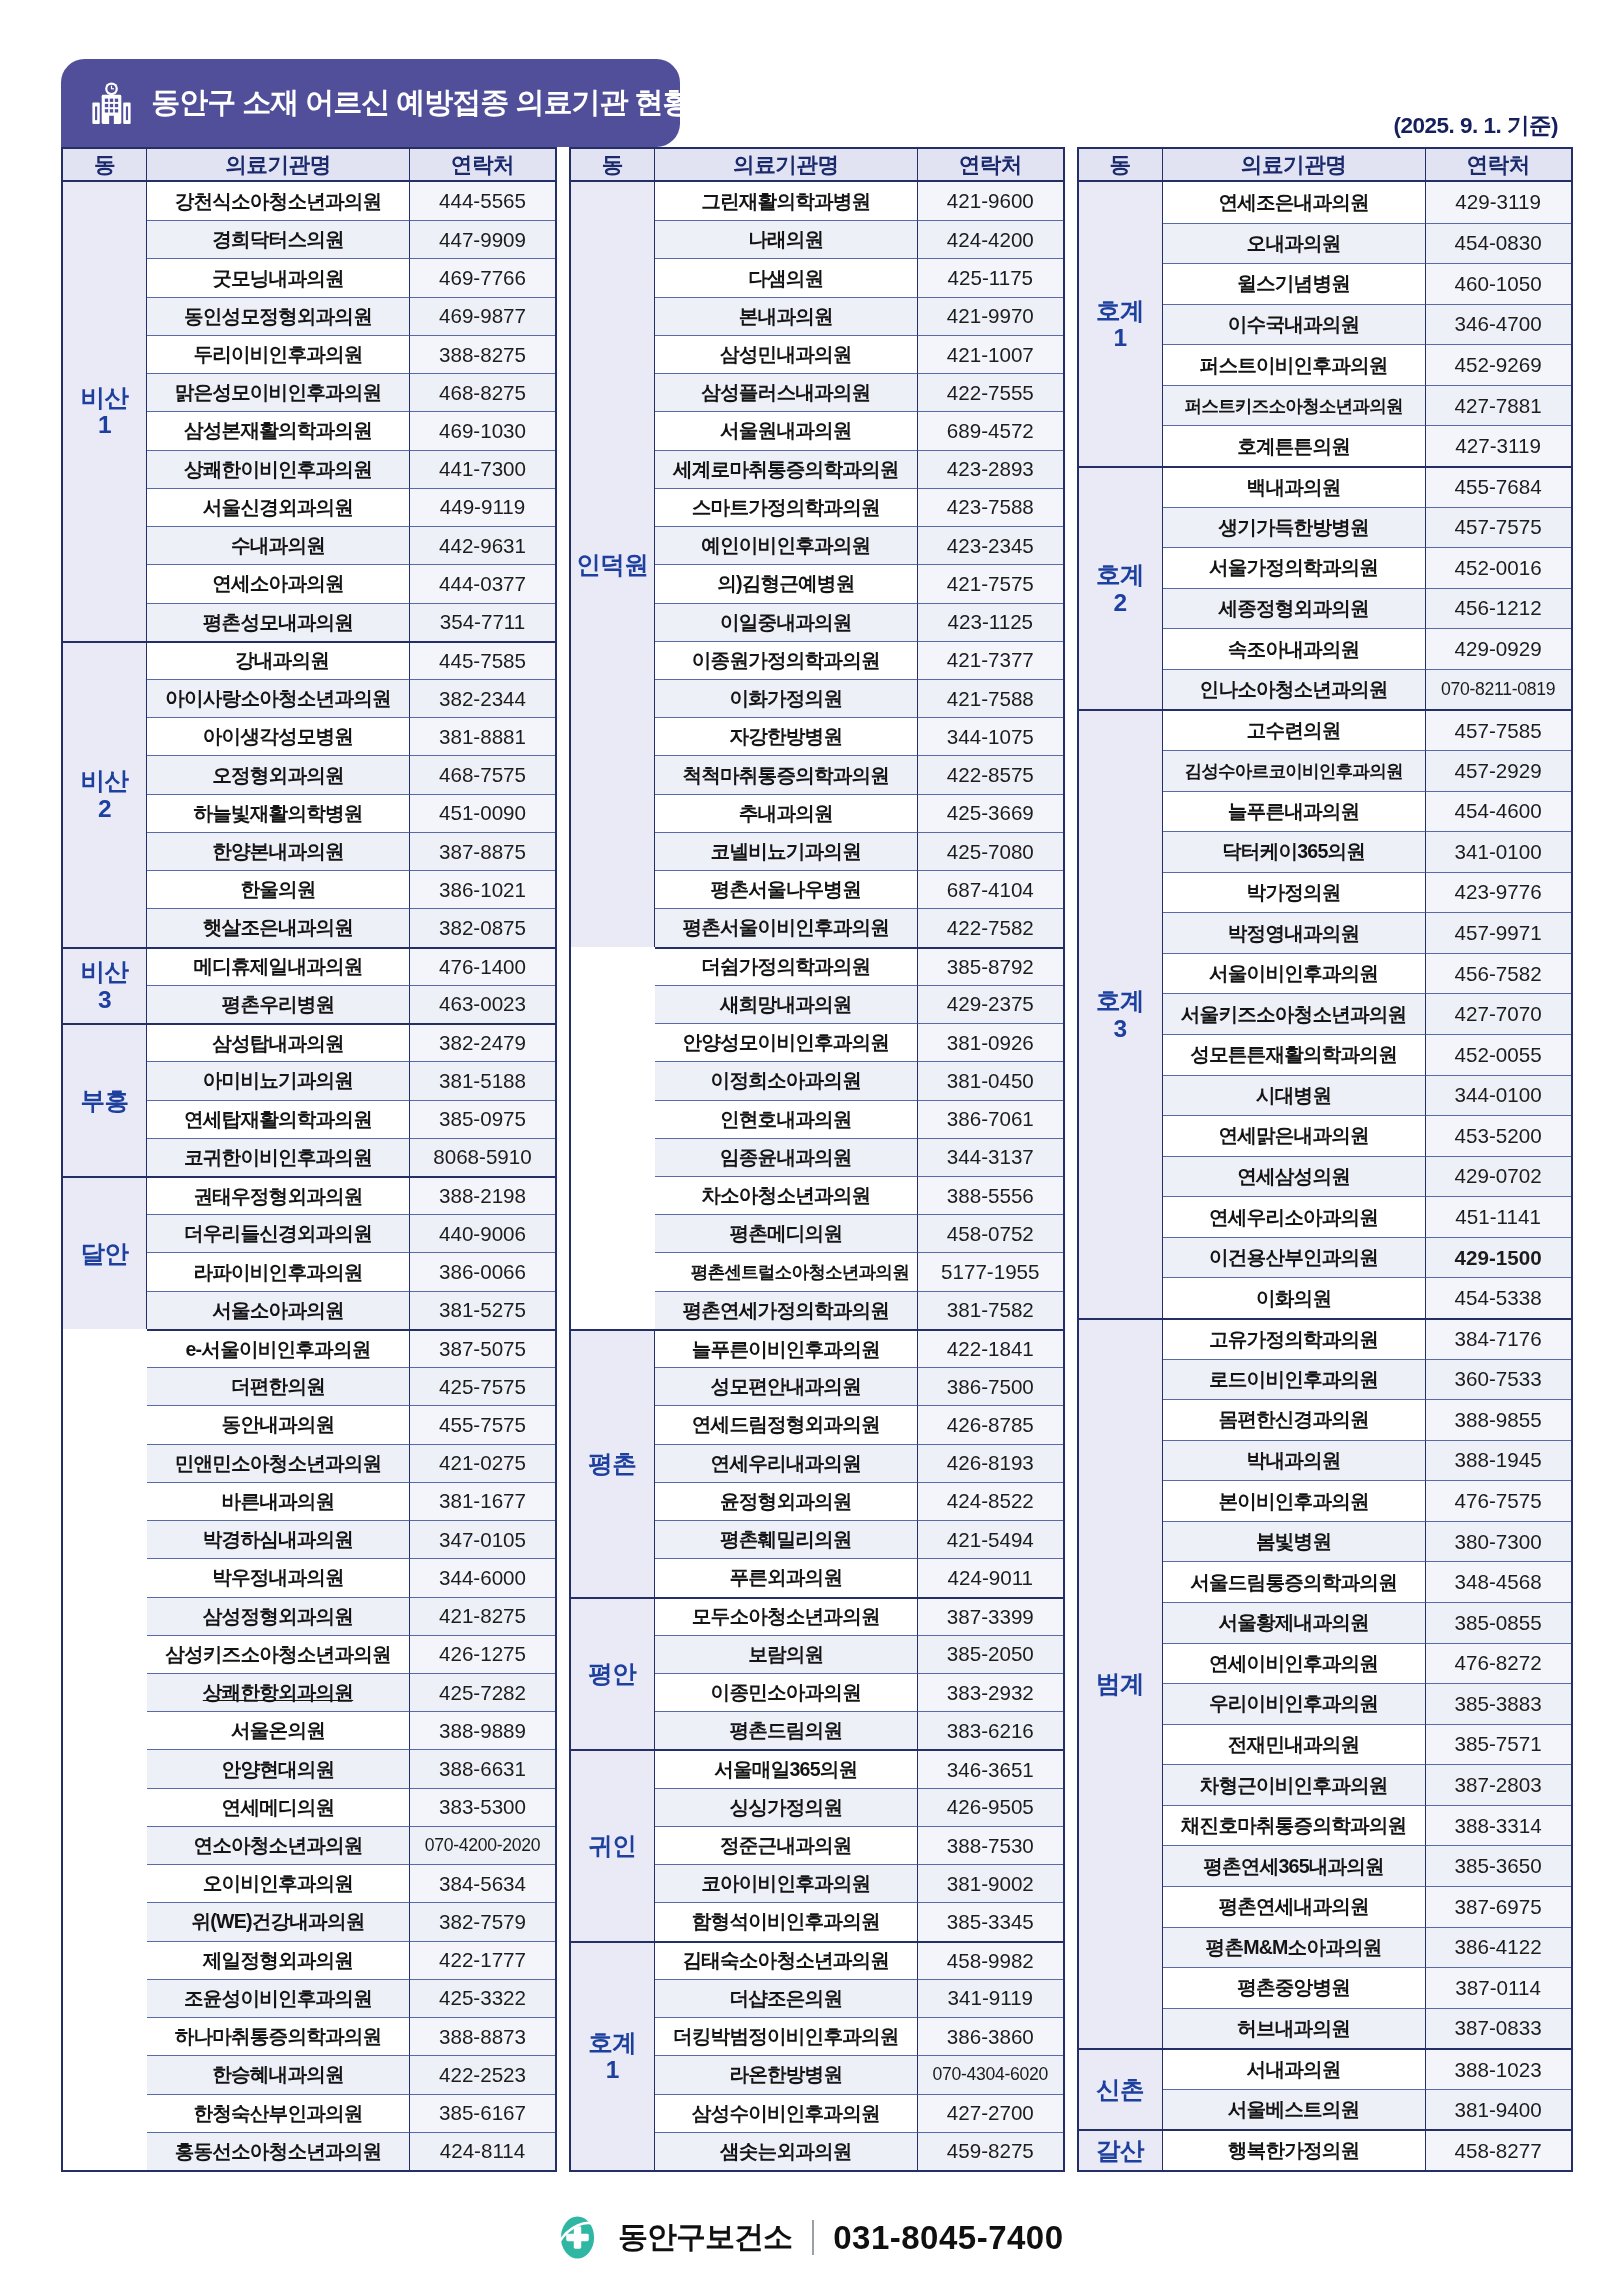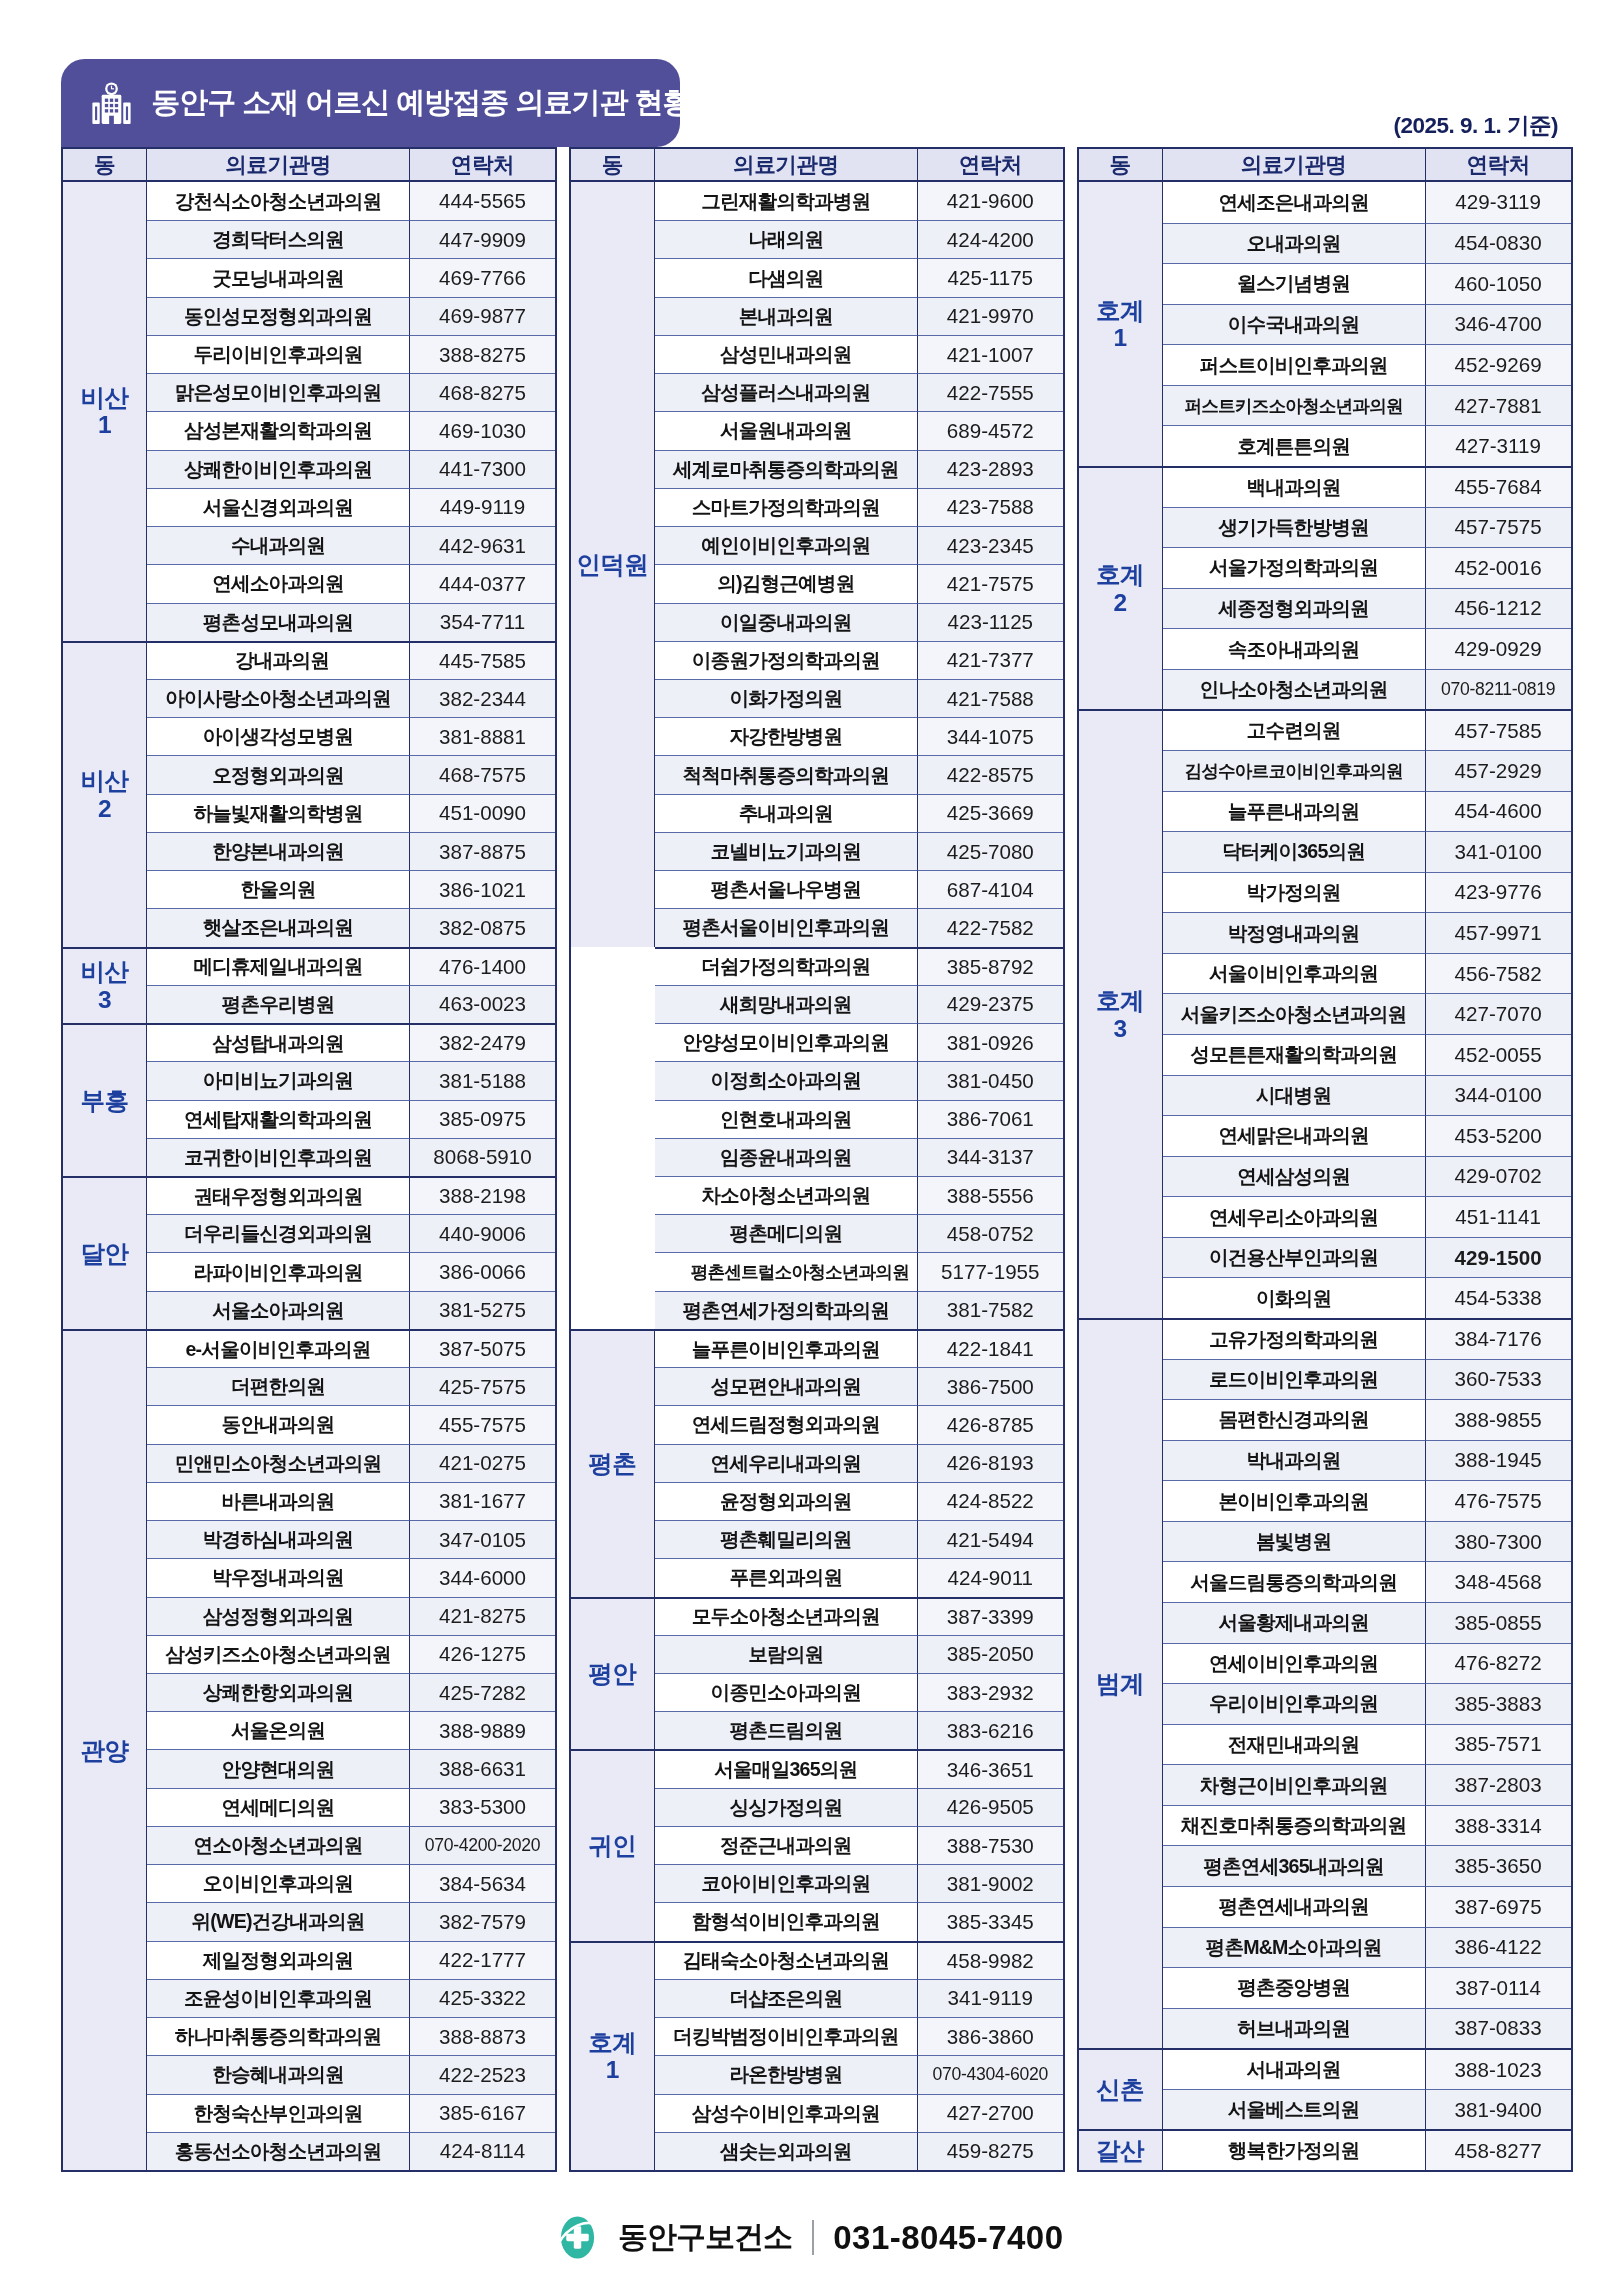--- a/index.html
+++ b/index.html
@@ -171,40 +171,39 @@
         <div class="pcell c3 even rline" style="grid-area: 27 / 3;">8068-5910</div>
         <div class="dcell c1 sec" style="grid-area: 28 / 1 / span 4;">달안</div>
         <div class="ncell c2 sec" style="grid-area: 28 / 2;">권태우정형외과의원</div>
         <div class="pcell c3 sec" style="grid-area: 28 / 3;">388-2198</div>
         <div class="ncell c2 even rline" style="grid-area: 29 / 2;">더우리들신경외과의원</div>
         <div class="pcell c3 even rline" style="grid-area: 29 / 3;">440-9006</div>
         <div class="ncell c2 rline" style="grid-area: 30 / 2;">라파이비인후과의원</div>
         <div class="pcell c3 rline" style="grid-area: 30 / 3;">386-0066</div>
         <div class="ncell c2 even rline" style="grid-area: 31 / 2;">서울소아과의원</div>
         <div class="pcell c3 even rline" style="grid-area: 31 / 3;">381-5275</div>
-        <div class="dcell c1 sec" style="grid-area: 32 / 1 / span 22;">관양</div>
         <div class="ncell c2 sec" style="grid-area: 32 / 2;">e-서울이비인후과의원</div>
         <div class="pcell c3 sec" style="grid-area: 32 / 3;">387-5075</div>
         <div class="ncell c2 even rline" style="grid-area: 33 / 2;">더편한의원</div>
         <div class="pcell c3 even rline" style="grid-area: 33 / 3;">425-7575</div>
         <div class="ncell c2 rline" style="grid-area: 34 / 2;">동안내과의원</div>
         <div class="pcell c3 rline" style="grid-area: 34 / 3;">455-7575</div>
         <div class="ncell c2 even rline" style="grid-area: 35 / 2;">민앤민소아청소년과의원</div>
         <div class="pcell c3 even rline" style="grid-area: 35 / 3;">421-0275</div>
         <div class="ncell c2 rline" style="grid-area: 36 / 2;">바른내과의원</div>
         <div class="pcell c3 rline" style="grid-area: 36 / 3;">381-1677</div>
         <div class="ncell c2 even rline" style="grid-area: 37 / 2;">박경하심내과의원</div>
         <div class="pcell c3 even rline" style="grid-area: 37 / 3;">347-0105</div>
         <div class="ncell c2 rline" style="grid-area: 38 / 2;">박우정내과의원</div>
         <div class="pcell c3 rline" style="grid-area: 38 / 3;">344-6000</div>
         <div class="ncell c2 even rline" style="grid-area: 39 / 2;">삼성정형외과의원</div>
         <div class="pcell c3 even rline" style="grid-area: 39 / 3;">421-8275</div>
         <div class="ncell c2 rline" style="grid-area: 40 / 2;">삼성키즈소아청소년과의원</div>
         <div class="pcell c3 rline" style="grid-area: 40 / 3;">426-1275</div>
-        <div class="ncell c2 even rline" style="grid-area: 41 / 2;">상쾌한항외과의원</div>
+        <div class="ncell c2 even rline" style="grid-area: 41 / 2; text-decoration: underline;">상쾌한항외과의원</div>
         <div class="pcell c3 even rline" style="grid-area: 41 / 3;">425-7282</div>
         <div class="ncell c2 rline" style="grid-area: 42 / 2;">서울온의원</div>
         <div class="pcell c3 rline" style="grid-area: 42 / 3;">388-9889</div>
         <div class="ncell c2 even rline" style="grid-area: 43 / 2;">안양현대의원</div>
         <div class="pcell c3 even rline" style="grid-area: 43 / 3;">388-6631</div>
         <div class="ncell c2 rline" style="grid-area: 44 / 2;">연세메디의원</div>
         <div class="pcell c3 rline" style="grid-area: 44 / 3;">383-5300</div>
         <div class="ncell c2 even rline" style="grid-area: 45 / 2;">연소아청소년과의원</div>
         <div class="pcell c3 even rline psmall" style="grid-area: 45 / 3;">070-4200-2020</div>
         <div class="ncell c2 rline" style="grid-area: 46 / 2;">오이비인후과의원</div>

